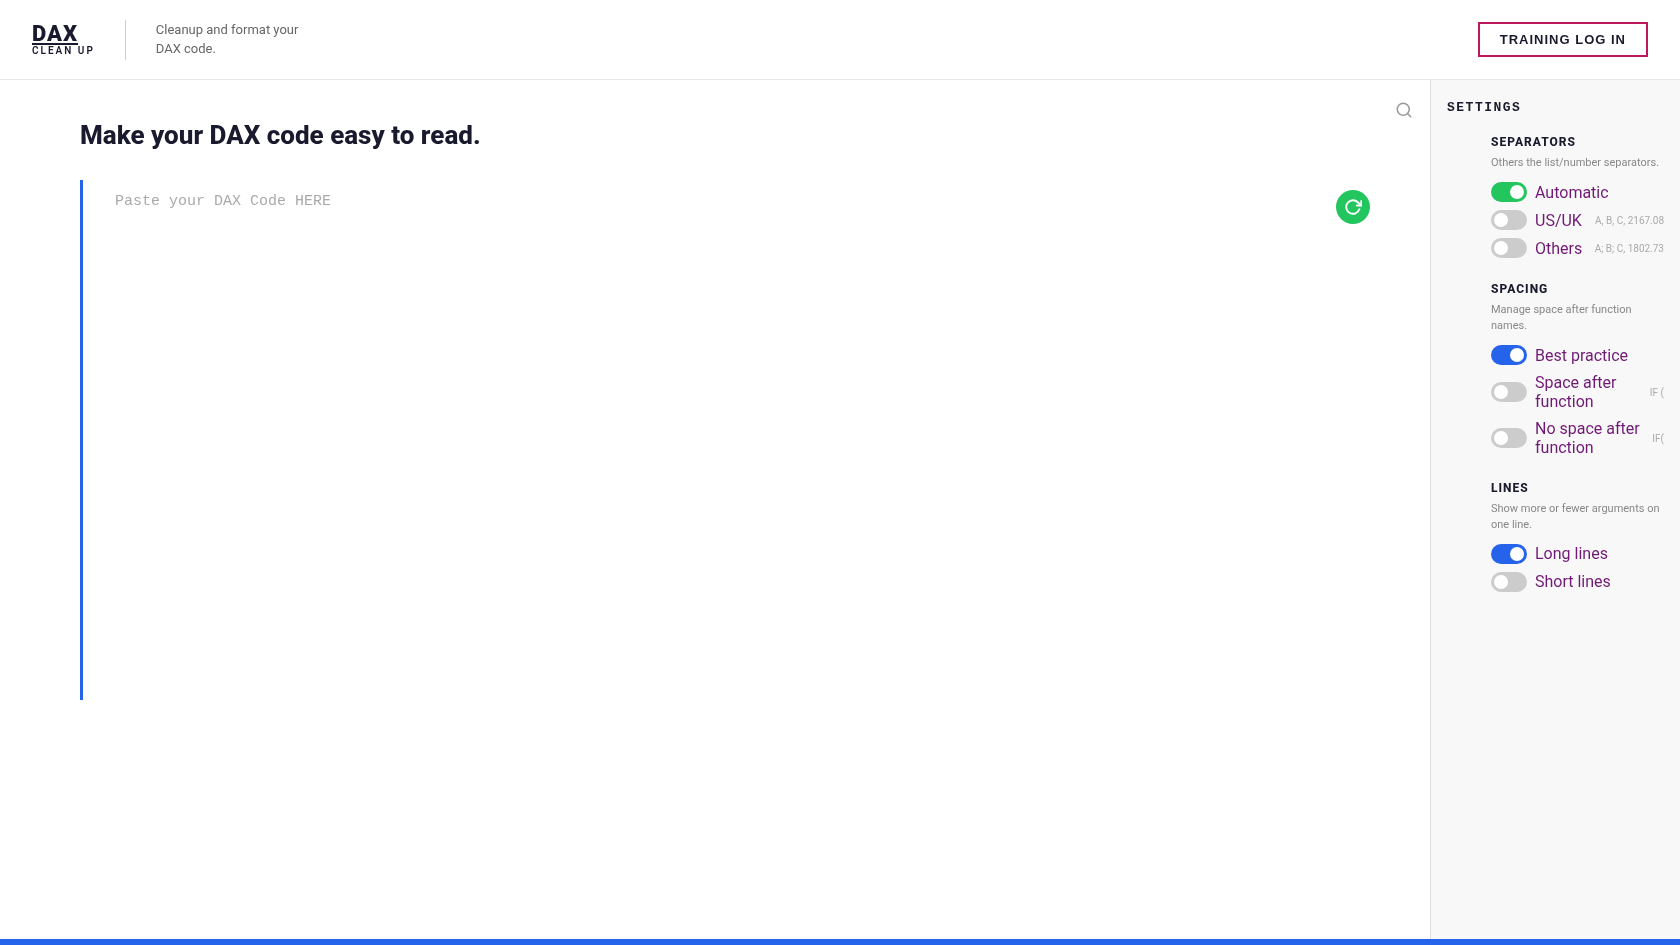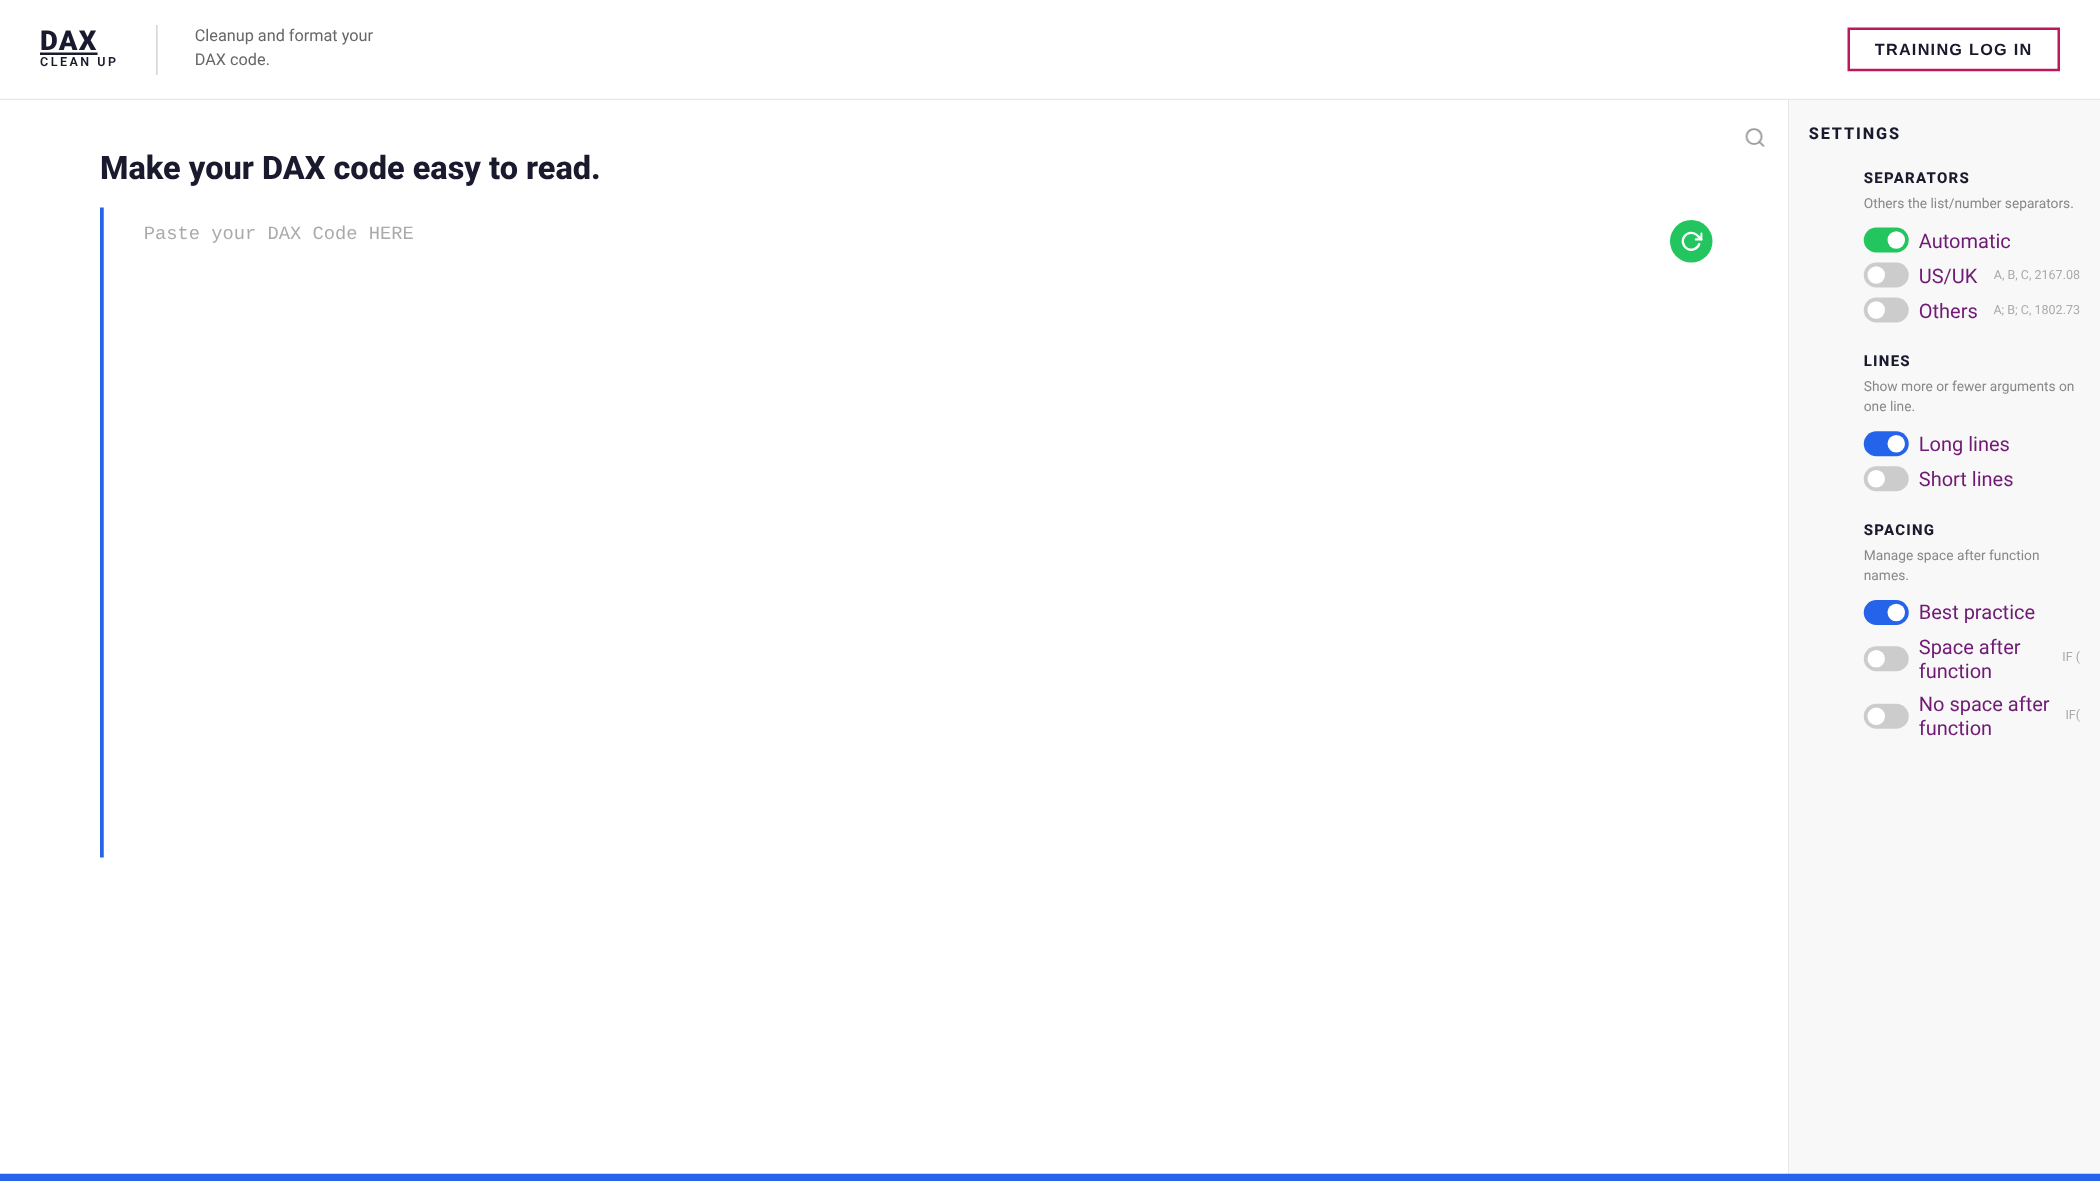--- a/index.html
+++ b/index.html
@@ -75,21 +75,21 @@
     
     .main {
       padding: 40px 40px 40px 80px;
       display: flex;
       flex-direction: column;
     }
     .page-title {
       font-size: 26px;
       font-weight: 800;
       color: #1a1a2e;
-      margin-bottom: 16px;
+      margin-bottom: 30px;
     }
 
     
     .editor-wrapper {
       flex: 1;
       position: relative;
     }
     .code-editor {
       width: calc(100% - 250px);
       min-height: 520px;
@@ -155,20 +155,21 @@
       cursor: pointer;
     }
 
     .settings-title {
       font-size: 13px;
       font-weight: 800;
       letter-spacing: 1.5px;
       color: #1a1a2e;
       margin-bottom: 20px;
       text-transform: uppercase;
+      font-family: Liberation Mono, monospace;
     }
 
     .settings-section-title {
       font-size: 12px;
       font-weight: 800;
       letter-spacing: 1px;
       color: #1a1a2e;
       text-transform: uppercase;
       margin-bottom: 6px;
     }
@@ -319,62 +320,62 @@
       <label class="toggle">
         <input type="radio" name="separator" style="">
         <span class="toggle-slider"></span>
       </label>
       <span class="toggle-label">Others</span>
       <span class="toggle-hint">A; B; C, 1802.73</span>
     </div>
   </div>
 
   <div class="settings-section">
+    <div class="settings-section-title">SPACING</div>
+    <div class="settings-section-desc">Manage space after function names.</div>
+
+    <div class="toggle-row">
+      <label class="toggle">
+        <input type="radio" name="spacing" checked="" style="">
+        <span class="toggle-slider"></span>
+      </label>
+      <span class="toggle-label">Best practice</span>
+    </div>
+    <div class="toggle-row">
+      <label class="toggle">
+        <input type="radio" name="spacing" style="">
+        <span class="toggle-slider"></span>
+      </label>
+      <span class="toggle-label">Space after function</span>
+      <span class="toggle-hint">IF (</span>
+    </div>
+    <div class="toggle-row">
+      <label class="toggle">
+        <input type="radio" name="spacing" style="">
+        <span class="toggle-slider"></span>
+      </label>
+      <span class="toggle-label">No space after function</span>
+      <span class="toggle-hint">IF(</span>
+    </div>
+  </div>
+
+  <div class="settings-section">
     <div class="settings-section-title">LINES</div>
     <div class="settings-section-desc">Show more or fewer arguments on one line.</div>
 
     <div class="toggle-row">
       <label class="toggle">
         <input type="radio" name="lines" checked="" style="">
         <span class="toggle-slider"></span>
       </label>
       <span class="toggle-label">Long lines</span>
     </div>
     <div class="toggle-row">
       <label class="toggle">
         <input type="radio" name="lines" style="">
         <span class="toggle-slider"></span>
       </label>
       <span class="toggle-label">Short lines</span>
     </div>
   </div>
-
-  <div class="settings-section">
-    <div class="settings-section-title">SPACING</div>
-    <div class="settings-section-desc">Manage space after function names.</div>
-
-    <div class="toggle-row">
-      <label class="toggle">
-        <input type="radio" name="spacing" checked="" style="">
-        <span class="toggle-slider"></span>
-      </label>
-      <span class="toggle-label">Best practice</span>
-    </div>
-    <div class="toggle-row">
-      <label class="toggle">
-        <input type="radio" name="spacing" style="">
-        <span class="toggle-slider"></span>
-      </label>
-      <span class="toggle-label">Space after function</span>
-      <span class="toggle-hint">IF (</span>
-    </div>
-    <div class="toggle-row">
-      <label class="toggle">
-        <input type="radio" name="spacing" style="">
-        <span class="toggle-slider"></span>
-      </label>
-      <span class="toggle-label">No space after function</span>
-      <span class="toggle-hint">IF(</span>
-    </div>
-  </div>
 </aside>
 
 <div class="footer-bar"></div>
 
 </body></html>

